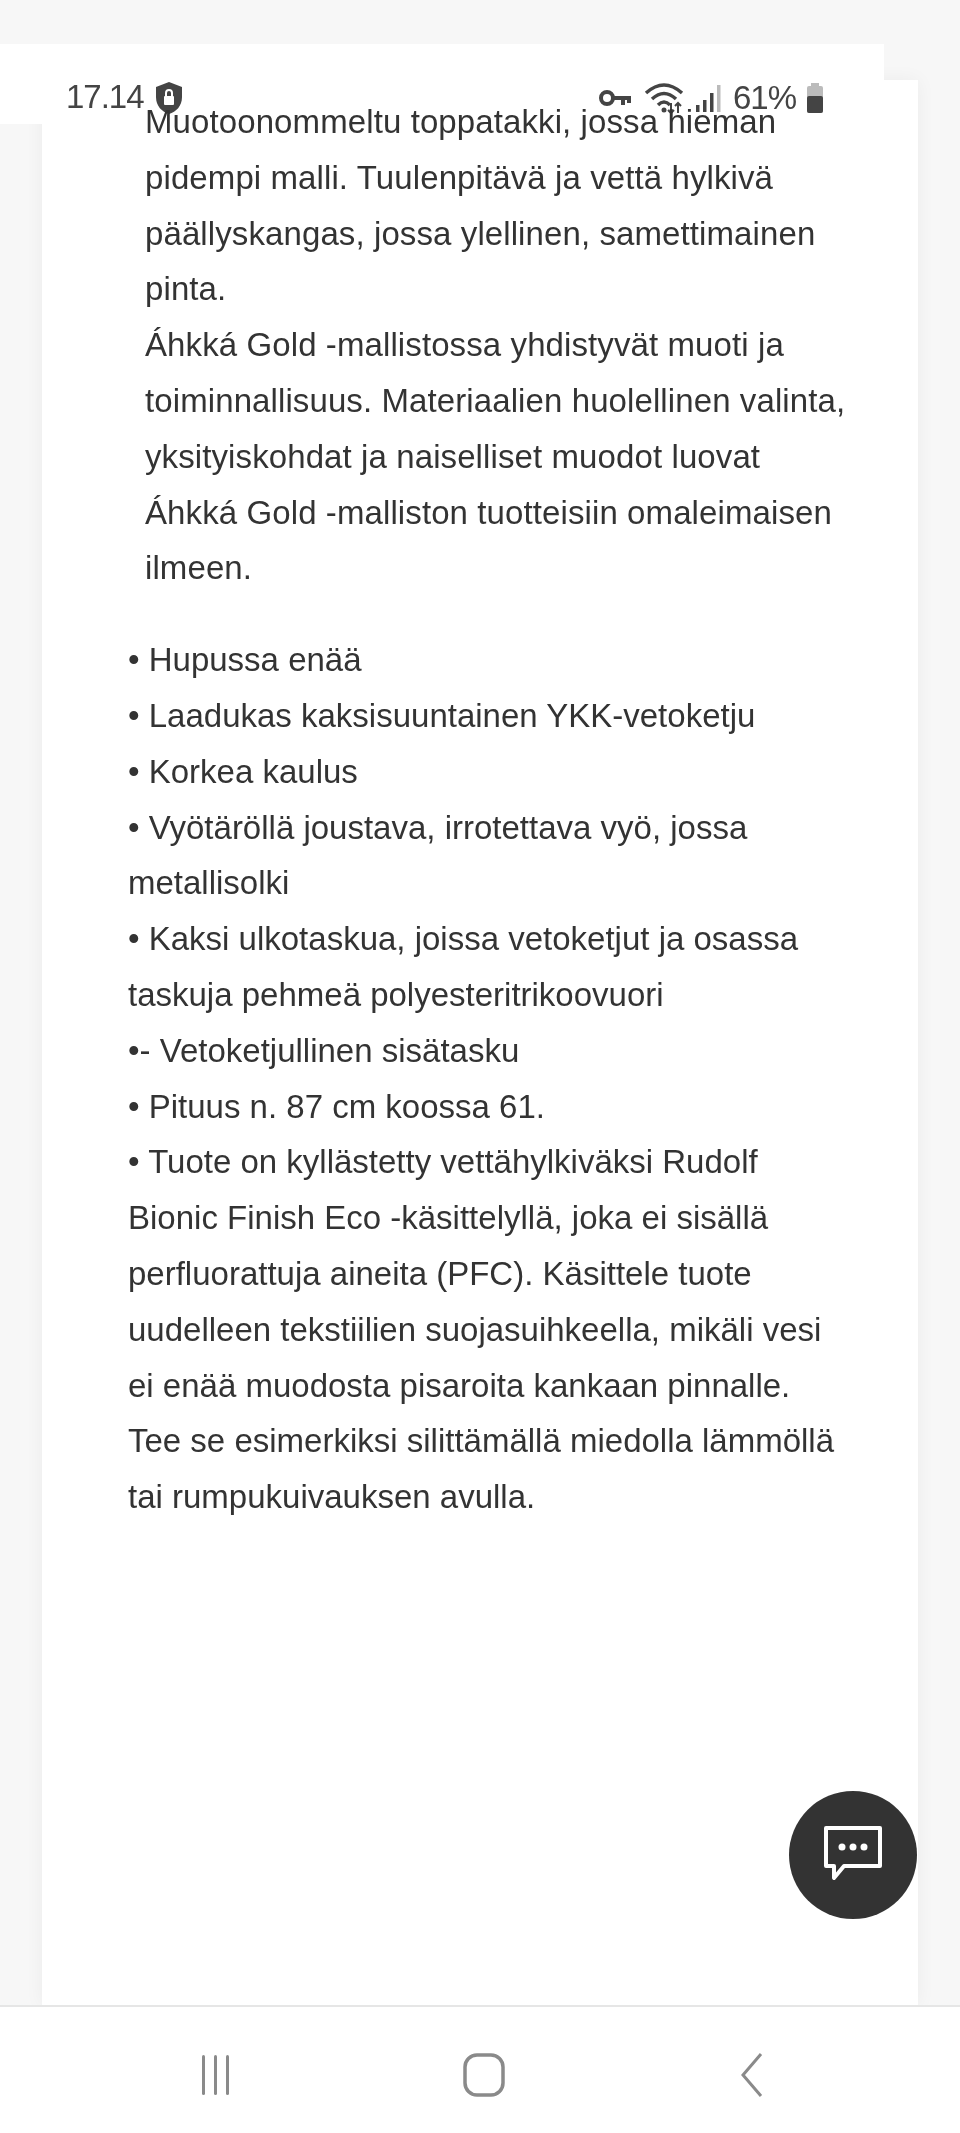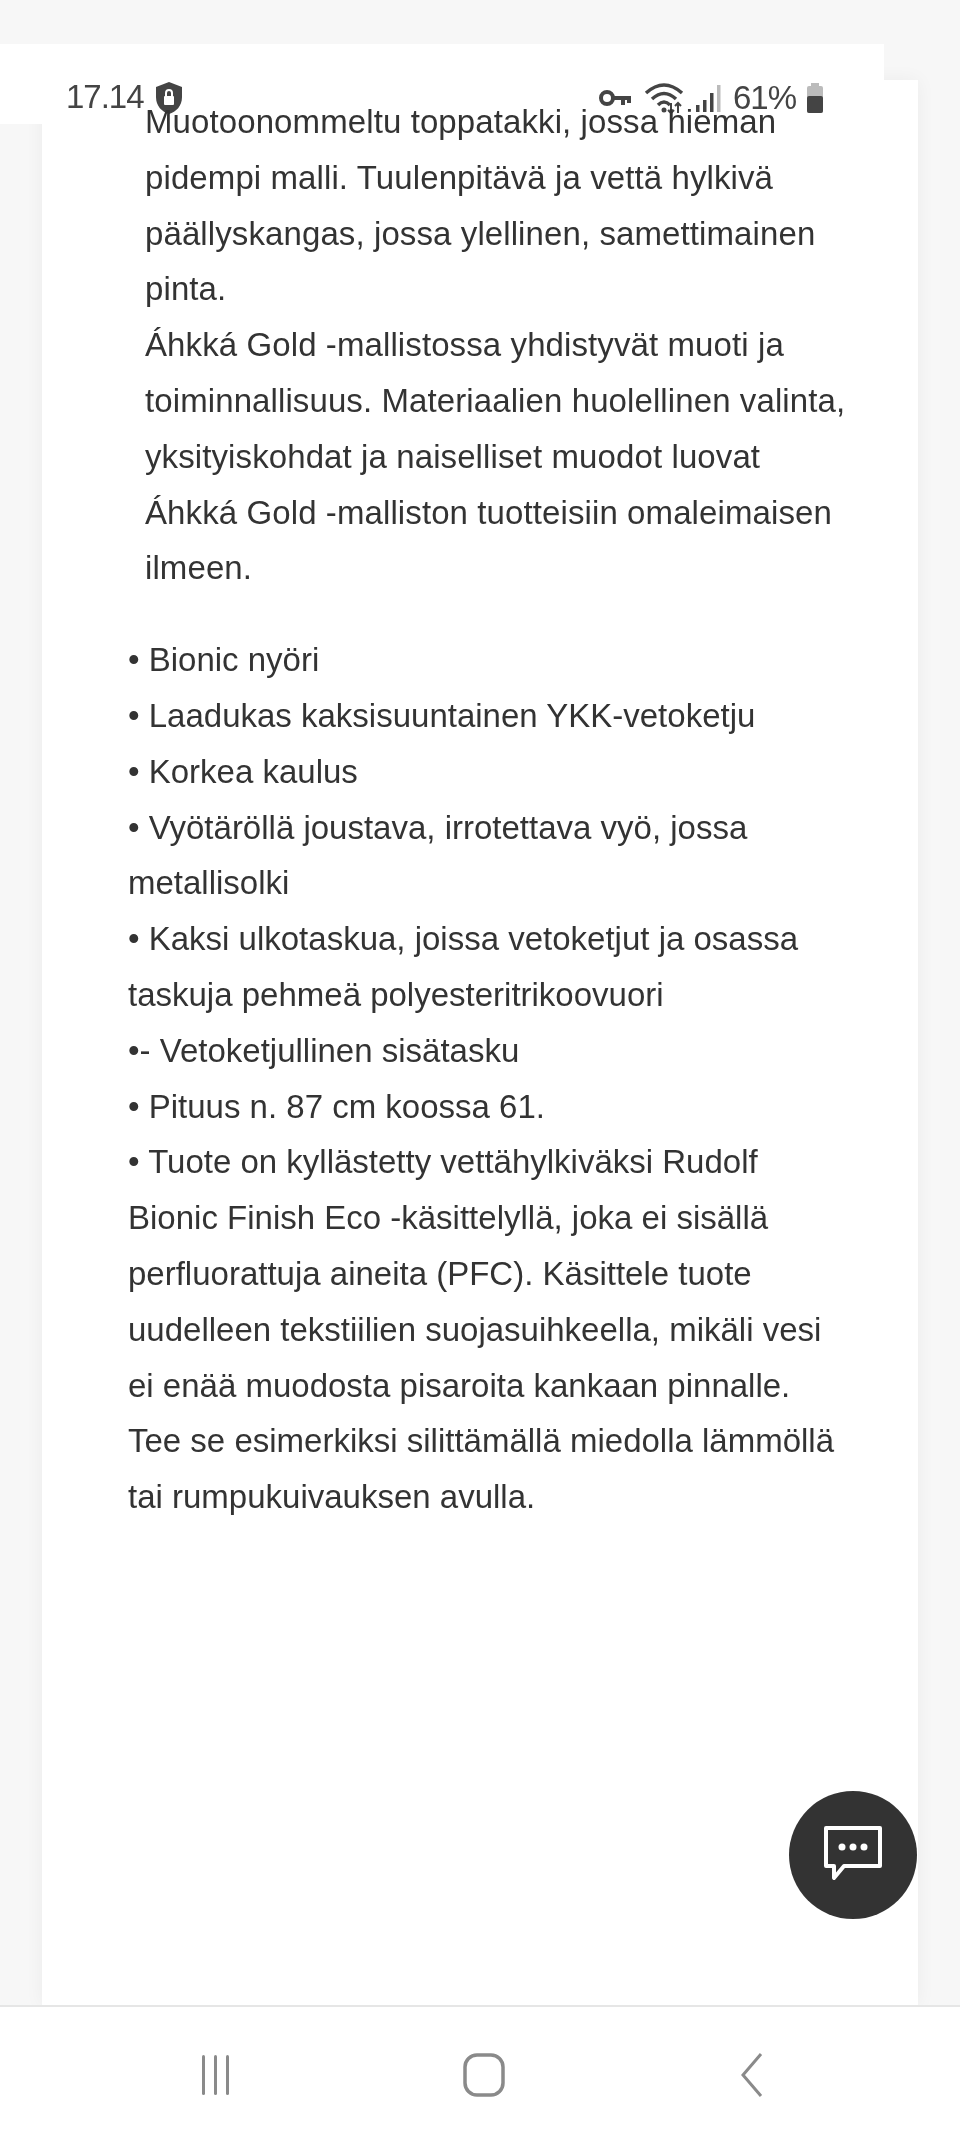--- a/index.html
+++ b/index.html
@@ -95,21 +95,21 @@
     </svg>
   </div>
 </div>
 
 <div class="content">
   <p class="desc">
     <span>Muotoonommeltu toppatakki, jossa hieman pidempi malli. Tuulenpitävä ja vettä hylkivä päällyskangas, jossa ylellinen, samettimainen pinta.</span><br>
     <span>Áhkká Gold -mallistossa yhdistyvät muoti ja toiminnallisuus. Materiaalien huolellinen valinta, yksityiskohdat ja naiselliset muodot luovat Áhkká Gold -malliston tuotteisiin omaleimaisen ilmeen.</span>
   </p>
   <ul class="bullets">
-    <li>• Bionic nyöri</li>
+    <li>• Hupussa enää</li>
     <li>• Laadukas kaksisuuntainen YKK-vetoketju</li>
     <li>• Korkea kaulus</li>
     <li>• Vyötäröllä joustava, irrotettava vyö, jossa metallisolki</li>
     <li>• Kaksi ulkotaskua, joissa vetoketjut ja osassa taskuja pehmeä polyesteritrikoovuori</li>
     <li>•- Vetoketjullinen sisätasku</li>
     <li>• Pituus n. 87 cm koossa 61.</li>
     <li>• Tuote on kyllästetty vettähylkiväksi Rudolf Bionic Finish Eco -käsittelyllä, joka ei sisällä perfluorattuja aineita (PFC). Käsittele tuote uudelleen tekstiilien suojasuihkeella, mikäli vesi ei enää muodosta pisaroita kankaan pinnalle. Tee se esimerkiksi silittämällä miedolla lämmöllä tai rumpukuivauksen avulla.</li>
   </ul>
 </div>
 

